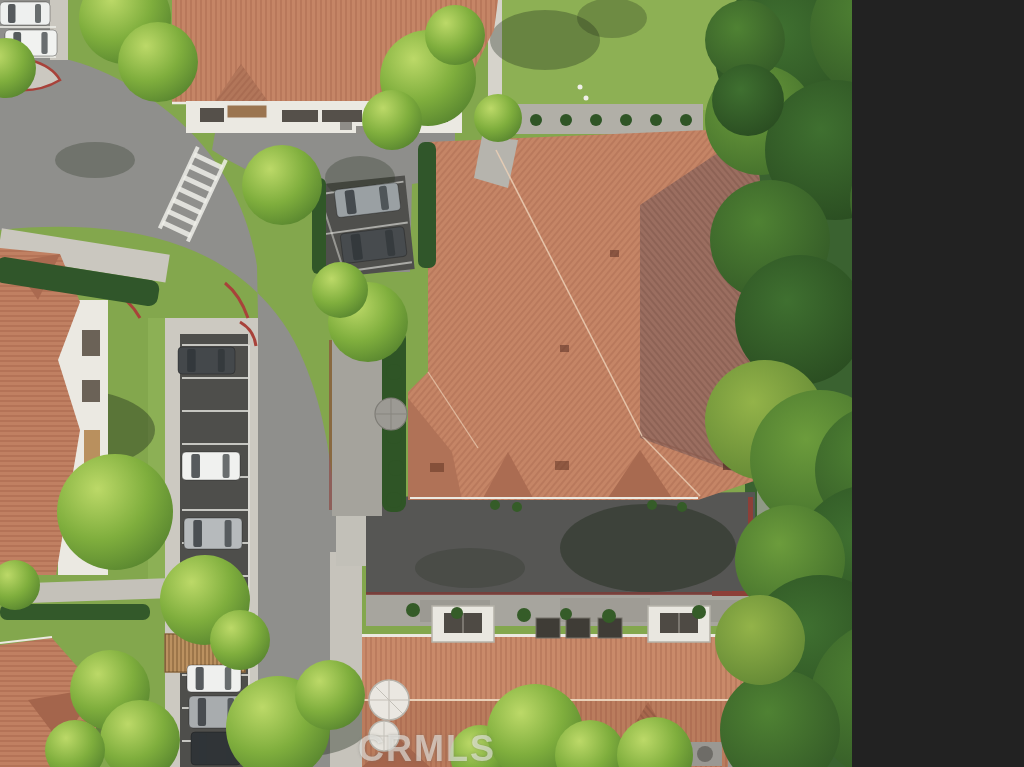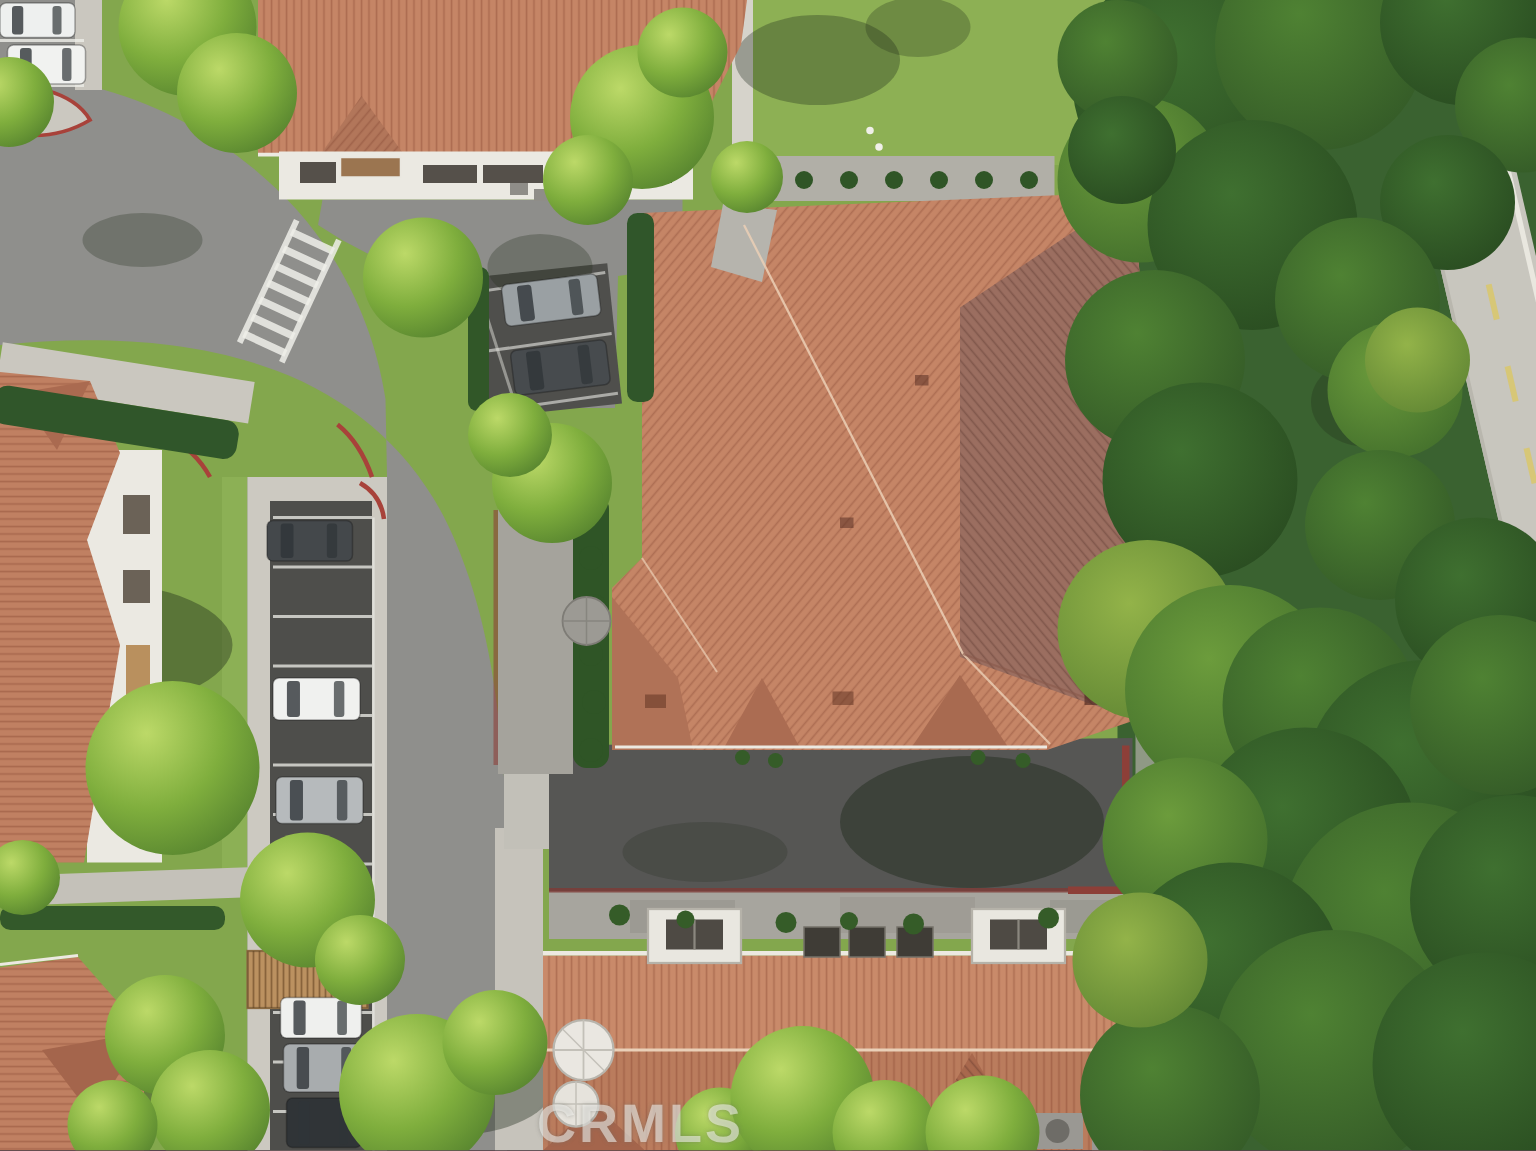--- a/index.html
+++ b/index.html
@@ -1,17 +1,17 @@
 <!DOCTYPE html>
 <html><head>
 <meta charset="utf-8">
 <style>
   html,body{margin:0;padding:0;background:#222;}
-  .stage{position:relative;width:1024px;height:767px;overflow:hidden;
-         font-family:"Liberation Sans",sans-serif;background:#a21caf;}
+  .stage{position:relative;width:852px;height:767px;overflow:hidden;
+         font-family:"Liberation Sans",sans-serif;background:#c2410c;}
   .stage svg{position:absolute;left:0;top:0;}
   .watermark{position:absolute;left:358px;top:728px;font-size:36px;font-weight:700;
              letter-spacing:2px;color:rgba(248,248,244,0.55);
              text-shadow:0 0 3px rgba(110,110,105,0.45);
              font-family:"Liberation Sans",sans-serif;user-select:none;}
 </style>
 </head>
 <body>
 
 <div class="stage">

